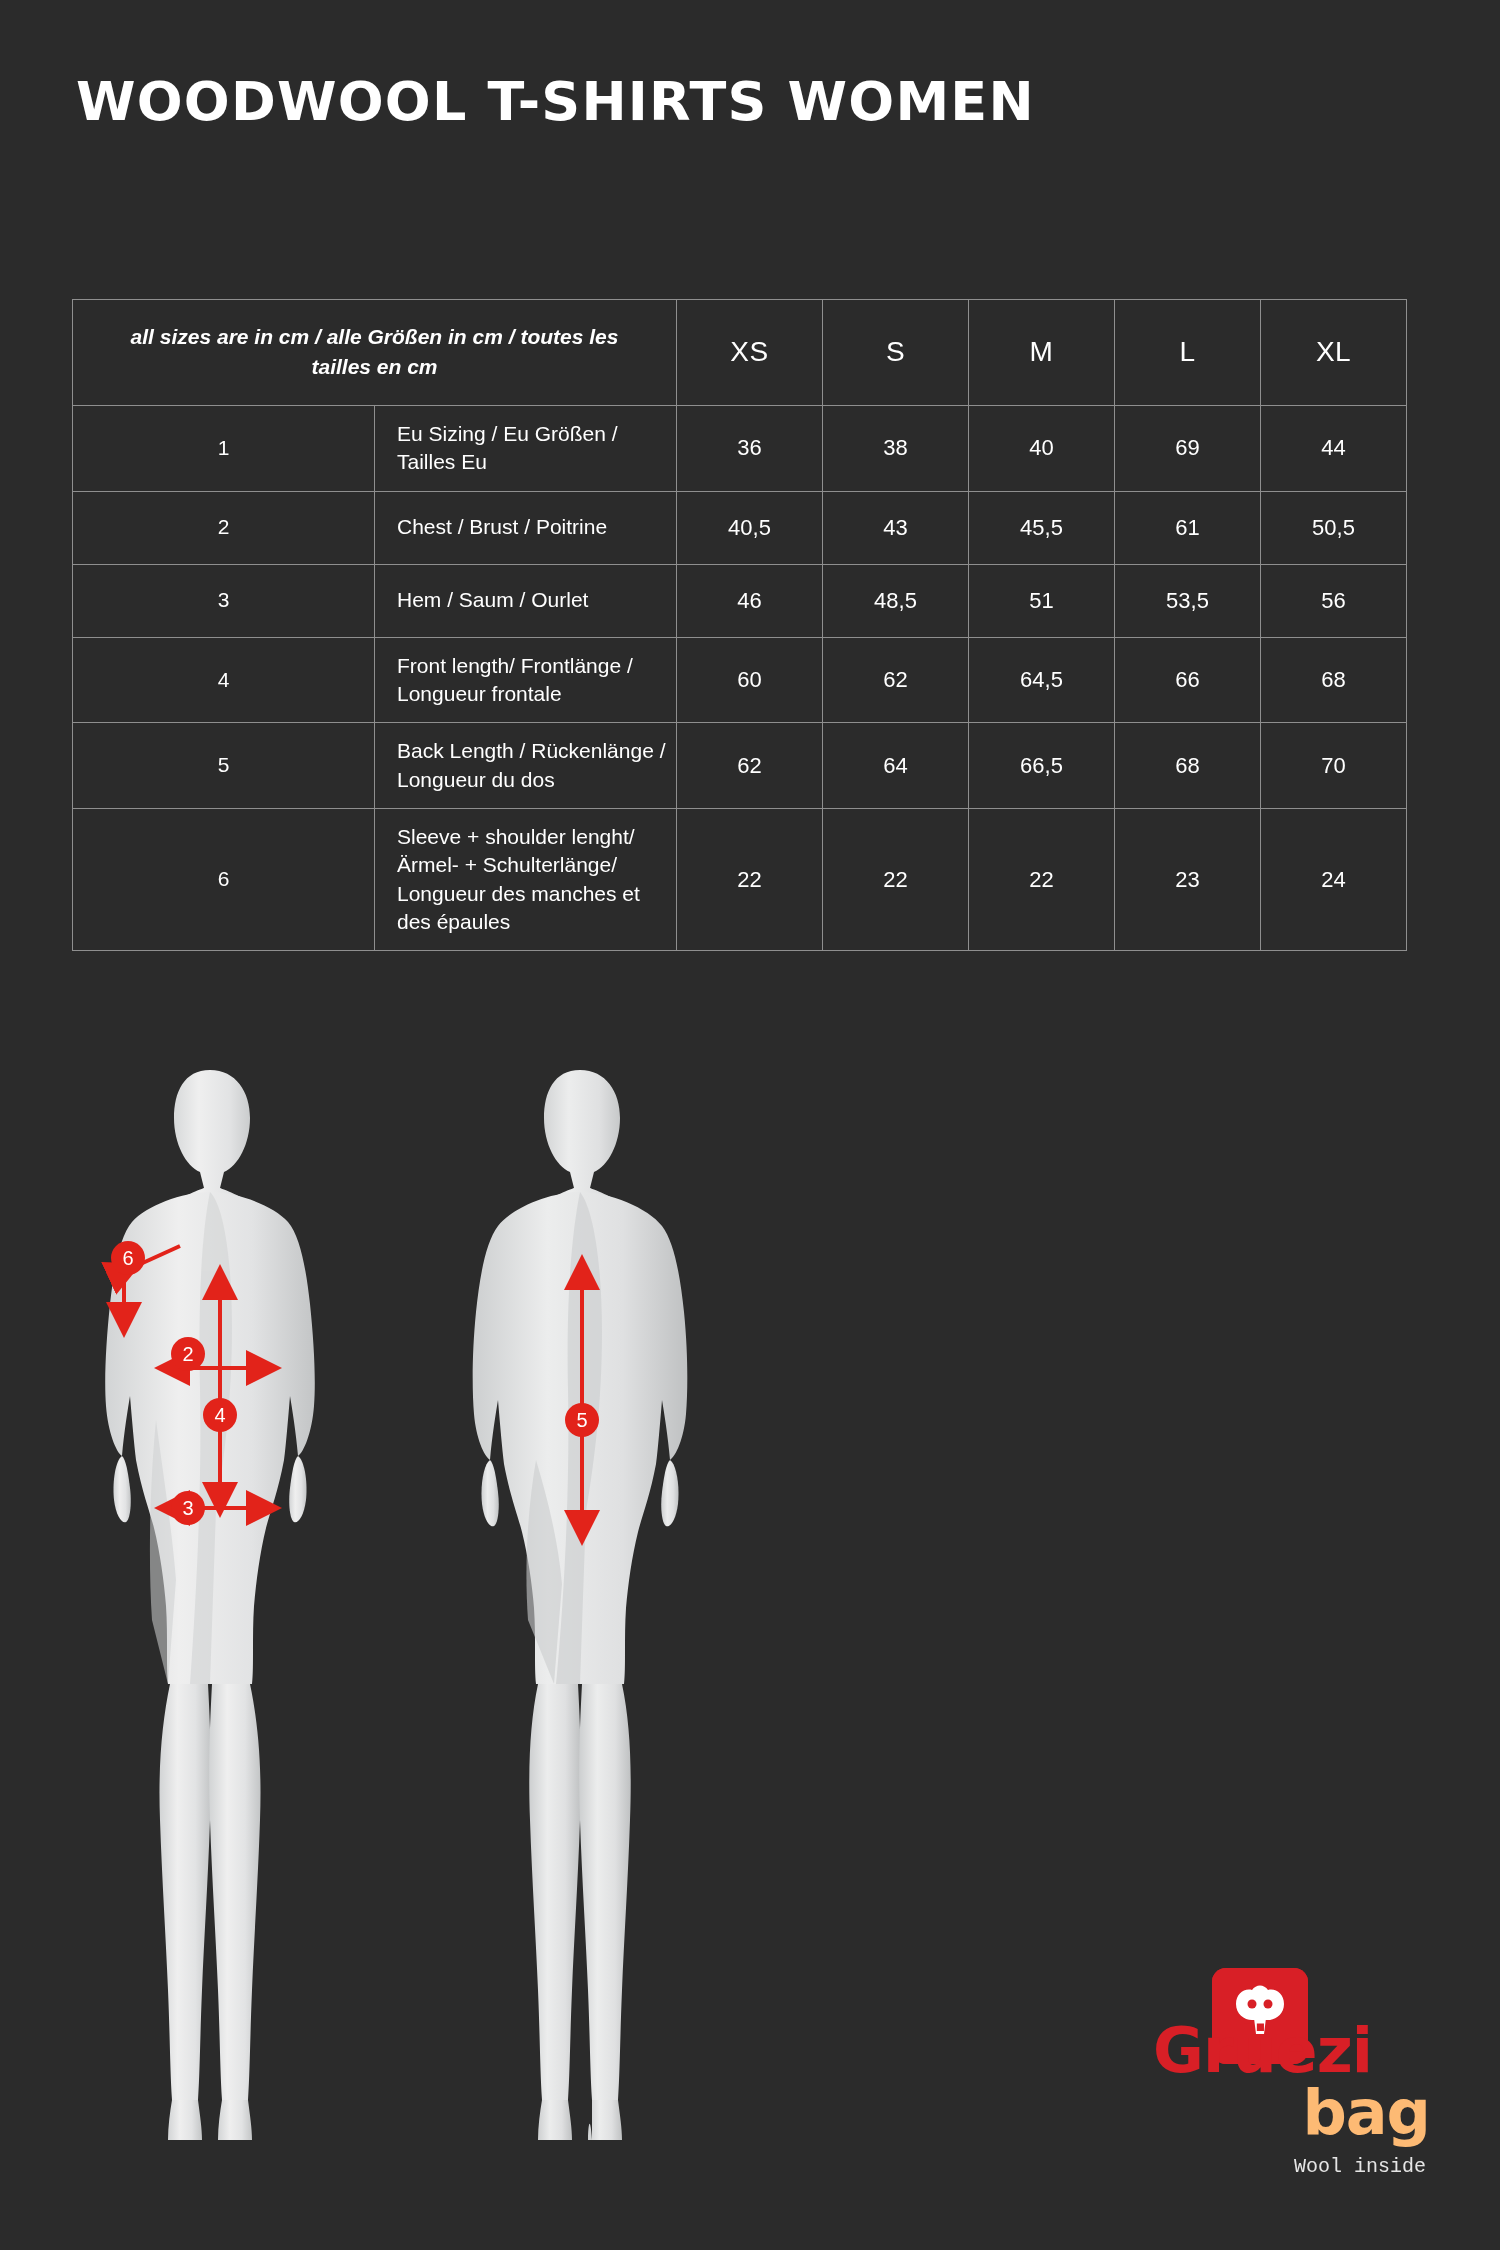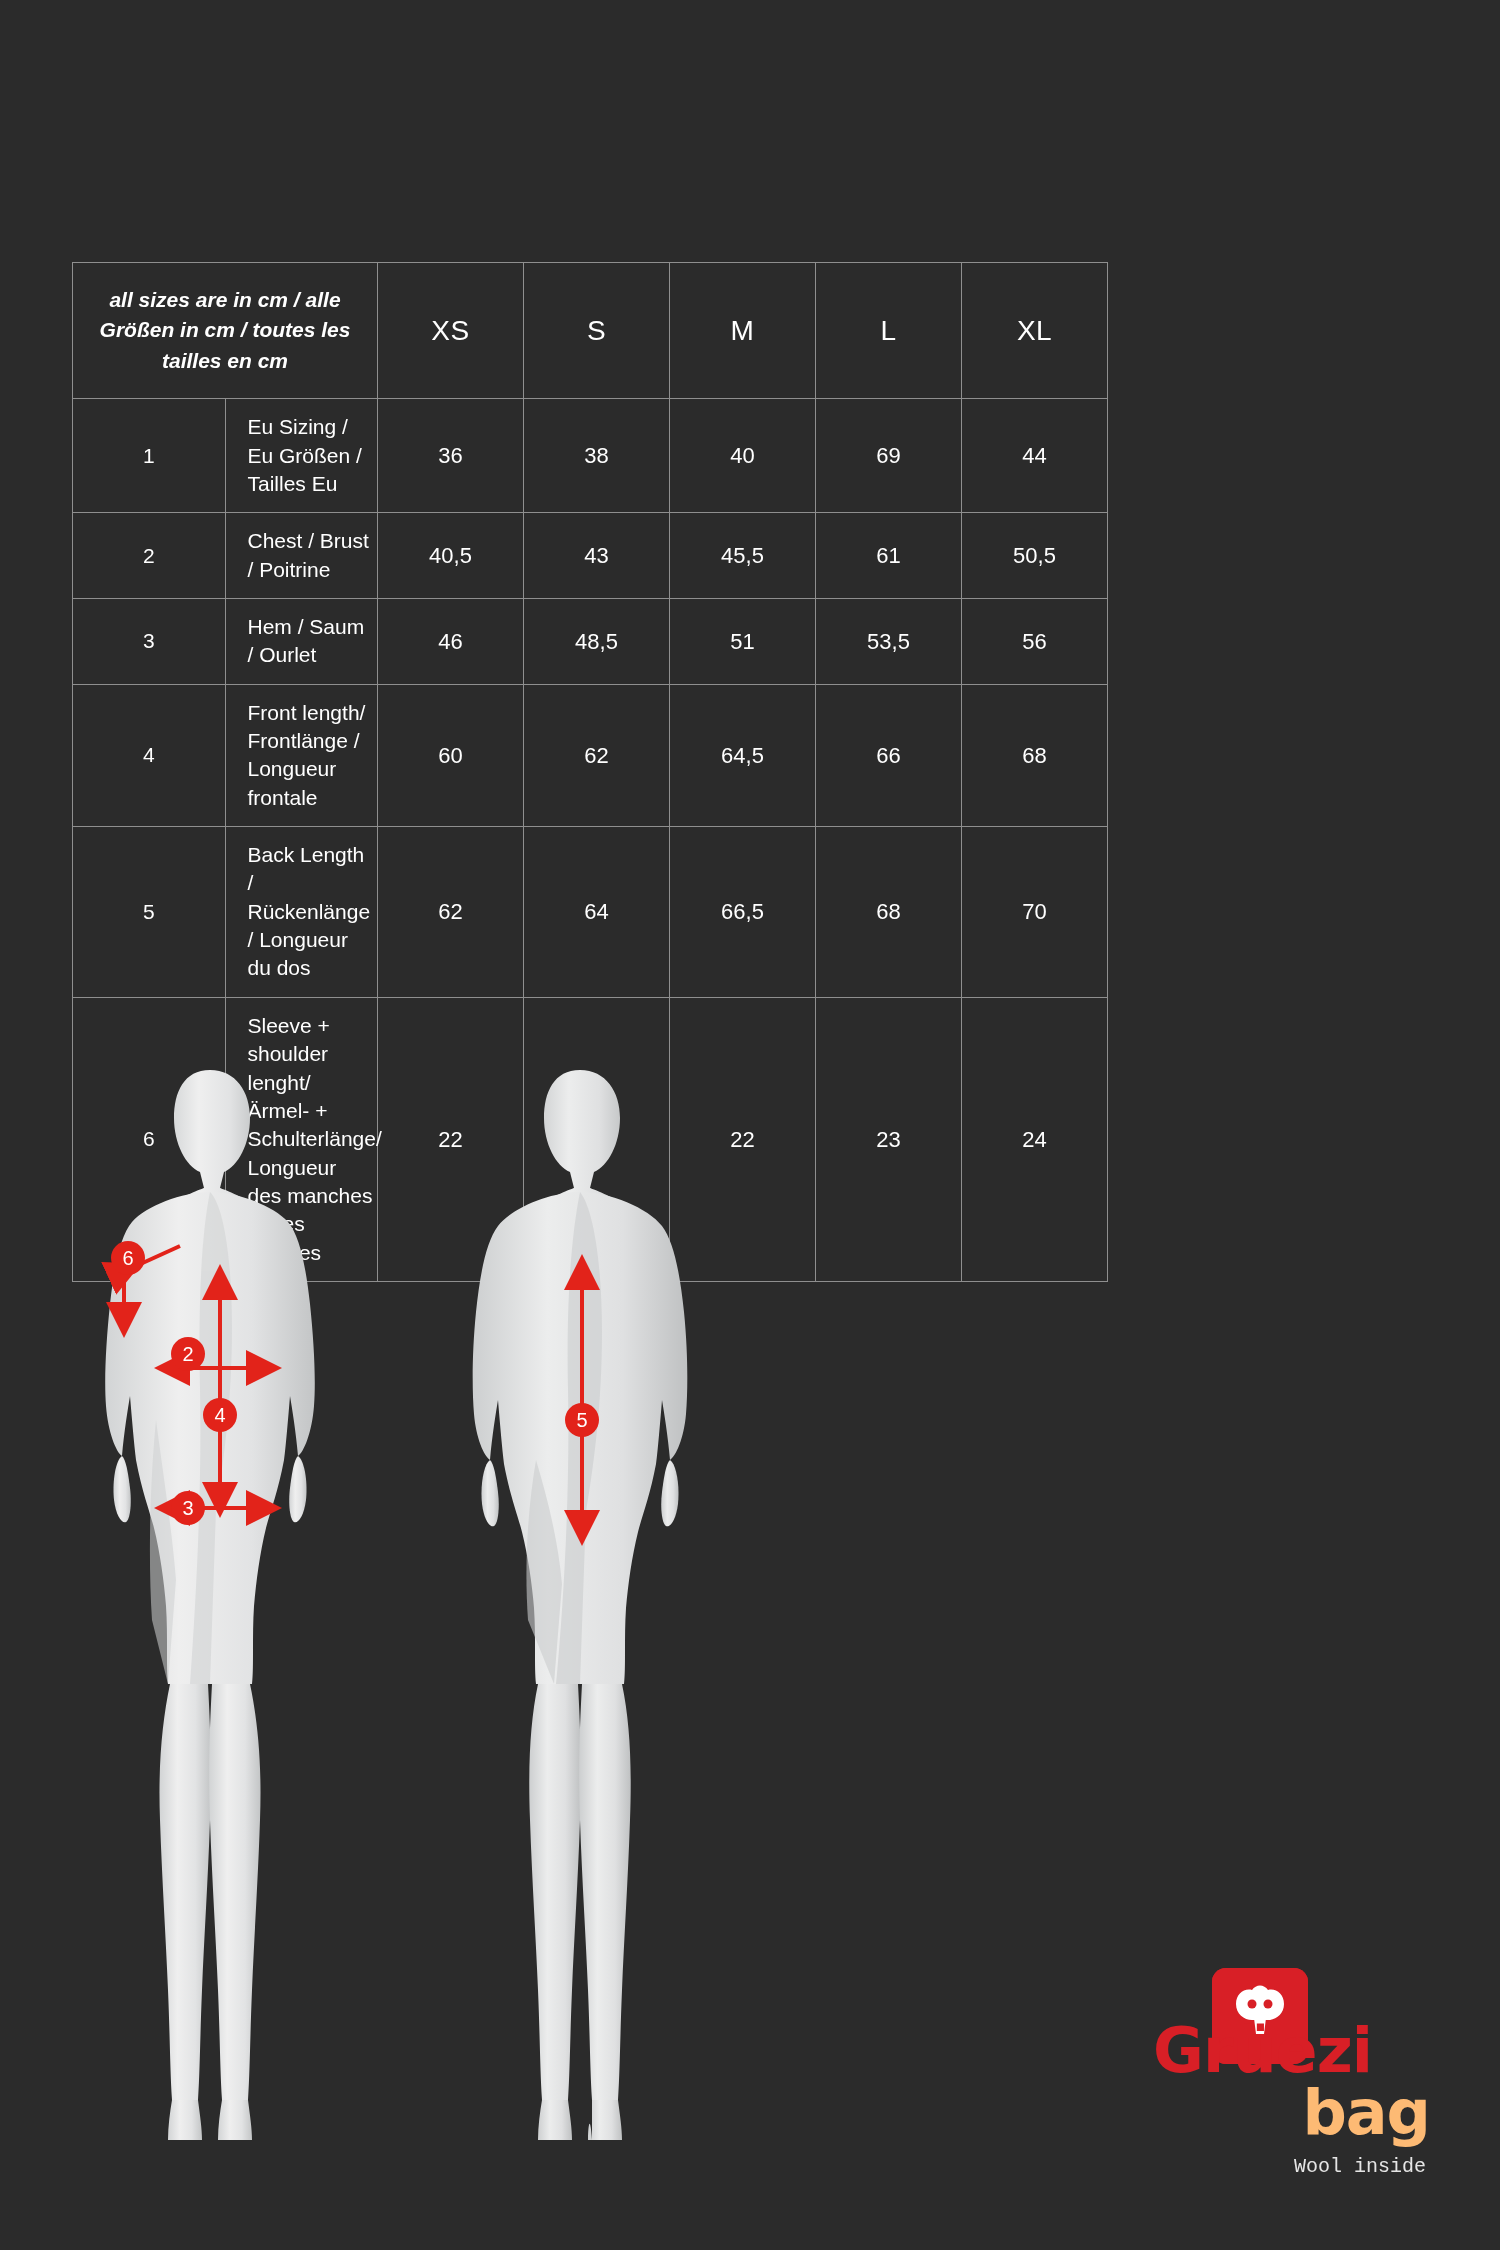--- a/index.html
+++ b/index.html
@@ -35,22 +35,23 @@
 
   
   .table-wrap {
     position: absolute;
     left: 72px;
     top: 262px;
     width: 1122px;
   }
   table.size-table {
     border-collapse: collapse;
-    width: 1036px;
+    width: 1335px;
     table-layout: fixed;
+    margin-top: 37px;
   }
   table.size-table td, table.size-table th {
     border: 1px solid #8f8f8f;
     color: #ffffff;
     font-size: 21px;
     font-weight: normal;
     padding: 14px 12px;
     vertical-align: middle;
   }
   .col-num { width: 54px; text-align: center; font-size: 20px; }
@@ -130,20 +131,21 @@
     font-size: 20px;
     color: #e5e5e5;
     font-family: Liberation Mono, monospace;
   }
 </style>
 </head>
 <body>
 
 <div class="page">
 
+  <div class="title">WOODWOOL T-SHIRTS WOMEN</div>
 
   <div class="table-wrap">
     <table class="size-table">
       <thead>
         <tr>
           <th class="head-label" colspan="2">all sizes are in cm / alle Größen in cm / toutes les tailles en cm</th>
           <th class="col-size head-size">XS</th>
           <th class="col-size head-size">S</th>
           <th class="col-size head-size">M</th>
           <th class="col-size head-size">L</th>

